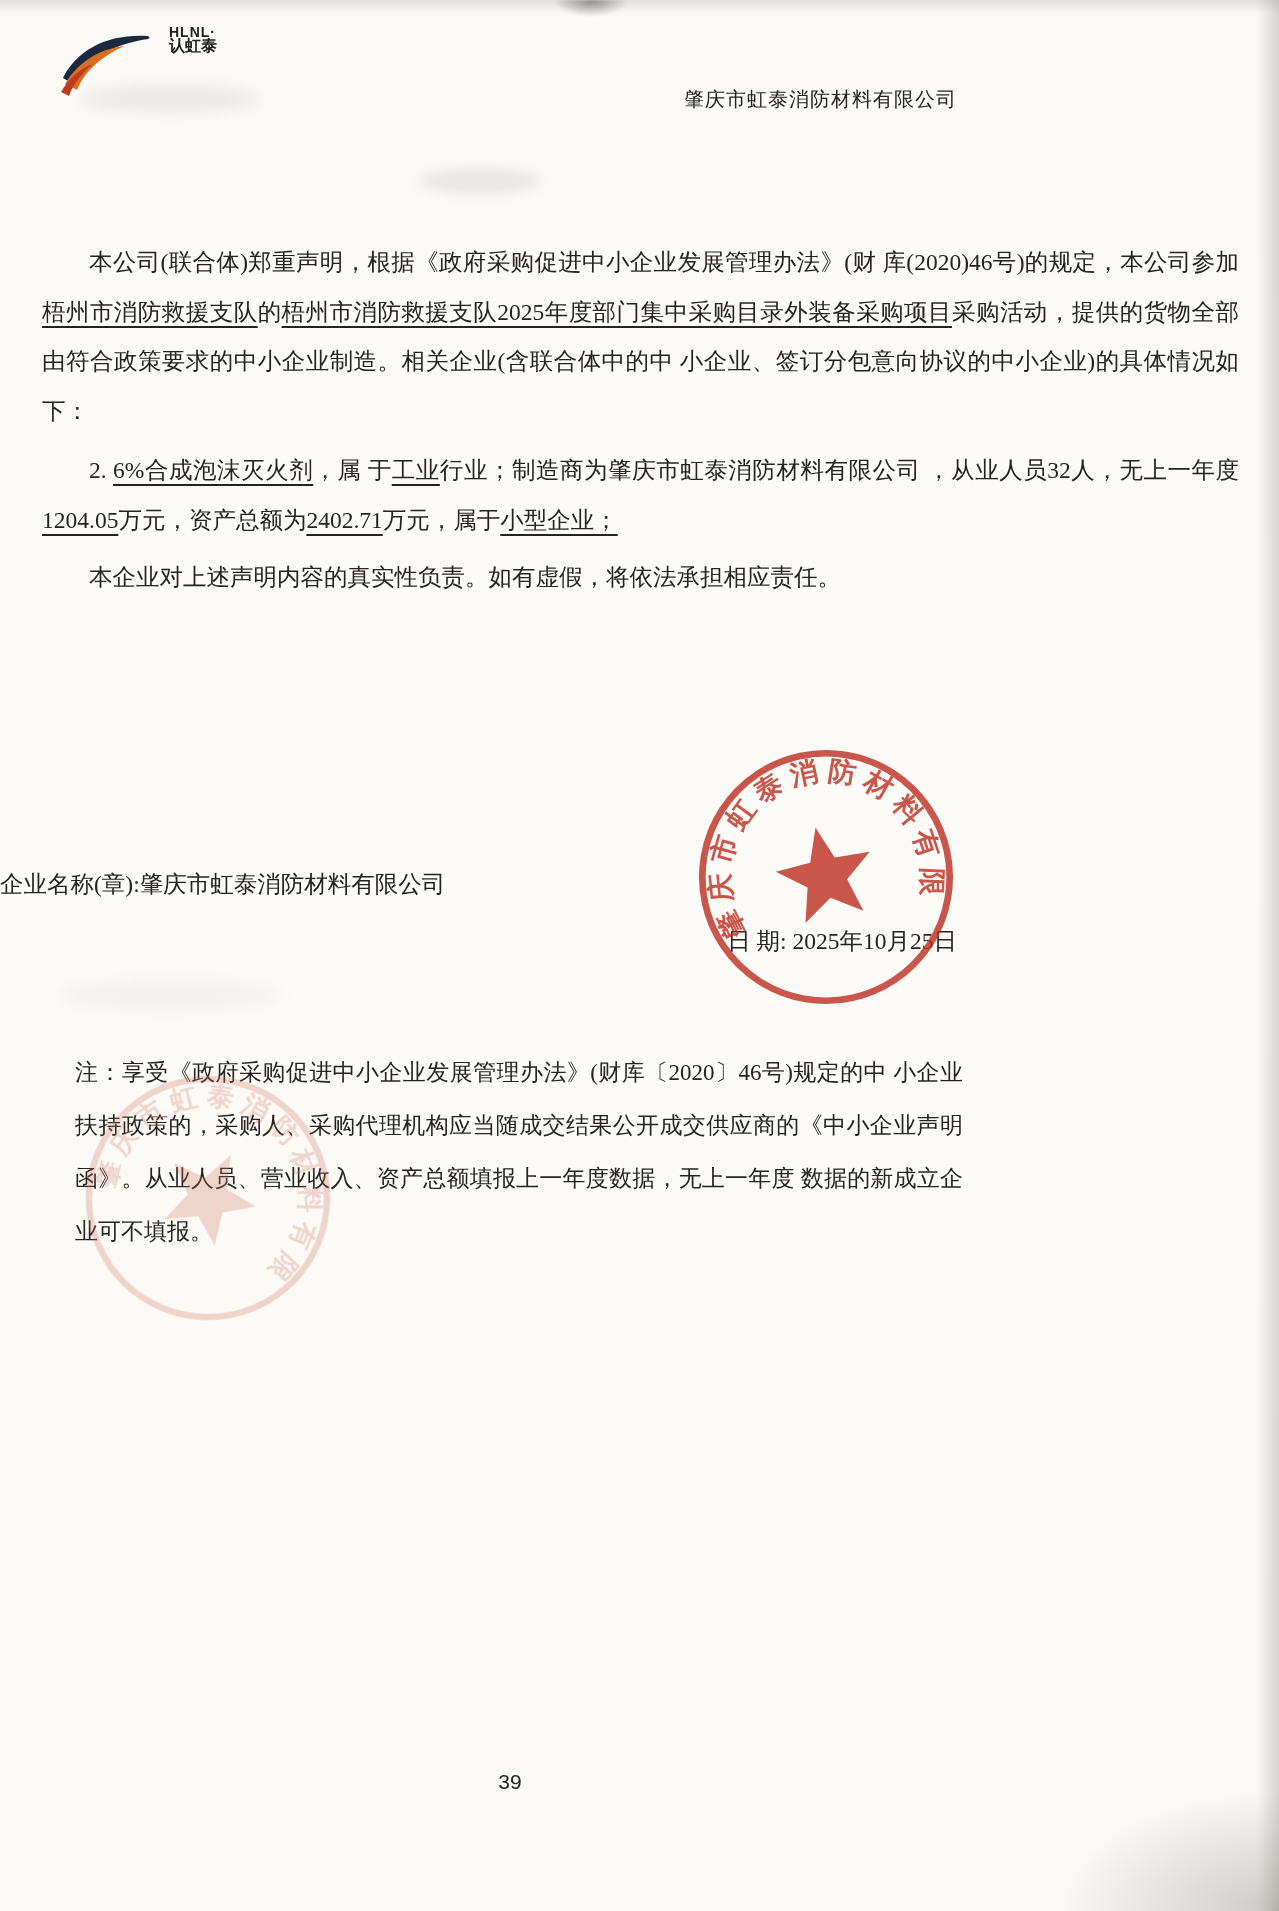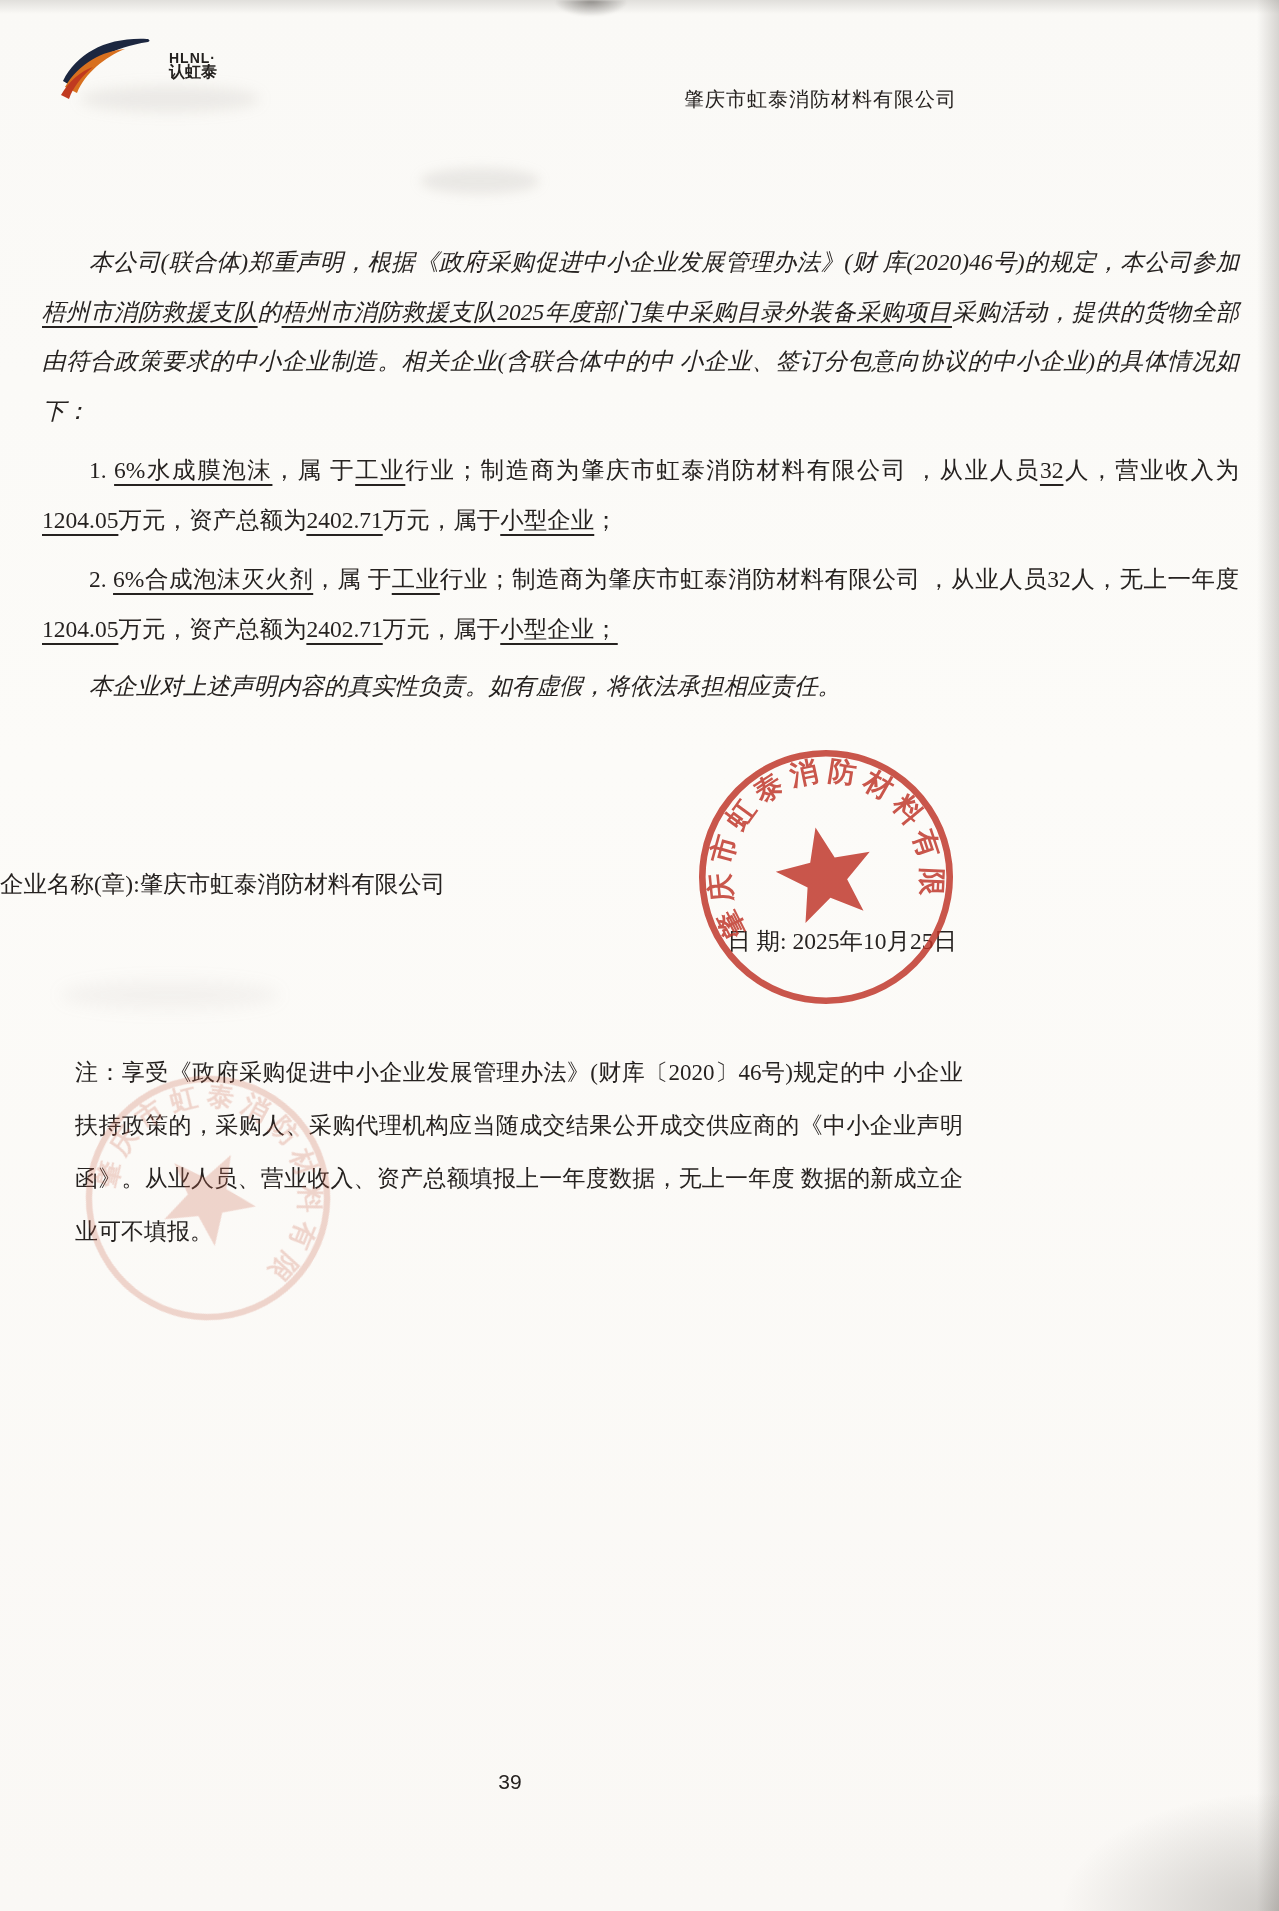--- a/index.html
+++ b/index.html
@@ -20,35 +20,35 @@
   .staple-mark { position:absolute; left:556px; top:0px; width:70px; height:16px;
     background:radial-gradient(ellipse at 50% 0%, rgba(70,66,62,.55), rgba(70,66,62,0) 75%); filter:blur(1px); }
   .smudge1 { position:absolute; left:80px; top:86px; width:180px; height:26px;
     background:rgba(150,145,138,.14); filter:blur(7px); border-radius:50%; }
   .smudge2 { position:absolute; left:420px; top:168px; width:120px; height:26px;
     background:rgba(150,145,138,.16); filter:blur(6px); border-radius:50%; }
   .smudge3 { position:absolute; left:60px; top:980px; width:220px; height:30px;
     background:rgba(150,145,138,.08); filter:blur(8px); border-radius:50%; }
 
   
-  .logo { position:absolute; left:55px; top:26px; width:190px; height:78px; display:flex; align-items:center; }
+  .logo { position:absolute; left:55px; top:26px; width:190px; height:78px; display:flex; align-items:flex-start; }
   .logo svg { display:block; }
   .logo-text { margin-left:4px; line-height:13px; }
   .logo-text .l1 { font-family:"Liberation Sans", sans-serif; font-weight:bold; font-size:14px; color:#23201e; letter-spacing:1px; }
   .logo-text .l2 { font-family:"Liberation Sans", sans-serif; font-weight:bold; font-size:16px; color:#23201e; }
 
   
   .header-company { position:absolute; top:86px; left:0; right:322px; text-align:right;
     font-size:20px; letter-spacing:1px; }
   .doc-title { position:absolute; top:131px; left:0; width:1080px; text-align:center;
     font-size:25px; font-weight:bold; letter-spacing:5px; }
 
   
   .body-text { position:absolute; left:42px; right:40px; top:238px; font-size:23.5px; line-height:49.5px; text-align:justify; }
-  .para { text-indent:2em; margin:0;font-style:italic; }
+  .para { text-indent:2em; margin:0; }
   .item { text-indent:2em; margin:10px 0 0 0; }
   .gap-lg { margin-top:40px; }
   .gap-sm { margin-top:8px; }
   .u { text-decoration:underline; text-decoration-thickness:2px; text-underline-offset:6px; }
 
   
   .sig-company { position:absolute; top:868px; left:0; right:322px; text-align:left; font-size:23.5px; }
   .sig-date { position:absolute; top:925px; left:0; right:322px; text-align:right; font-size:23.5px;padding-left:28px; }
 
   
@@ -89,21 +89,20 @@
       <div class="l1">HLNL·</div>
       <div class="l2">认虹泰</div>
     </span>
   </div>
 
   <div class="header-company">肇庆市虹泰消防材料有限公司</div>
 
 
   <div class="body-text">
     <p class="para"><span>本公司(联合体)郑重声明，根据《政府采购促进中小企业发展管理办法》(财 库(2020)46号)的规定，本公司参加</span><span class="u">梧州市消防救援支队</span><span>的</span><span class="u">梧州市消防救援支队2025年度部门集中采购目录外装备采购项目</span><span>采购活动，提供的货物全部由符合政策要求的中小企业制造。相关企业(含联合体中的中 小企业、签订分包意向协议的中小企业)的具体情况如下：</span></p>
-    <p class="item"><span>1. </span><span class="u">6%水成膜泡沫</span><span>，属 于</span><span class="u">工业</span><span>行业；制造商为肇庆市虹泰消防材料有限公司 ，从业人员</span><span class="u">32</span><span>人，营业收入为</span><span class="u">1204.05</span><span>万元，资产总额为</span><span class="u">2402.71</span><span>万元，属于</span><span class="u">小型企业</span><span>；</span></p>
     <p class="item"><span>2. </span><span class="u">6%合成泡沫灭火剂</span><span>，属 于</span><span class="u">工业</span><span>行业；制造商为肇庆市虹泰消防材料有限公司 ，从业人员32人，无上一年度</span><span class="u">1204.05</span><span>万元，资产总额为</span><span class="u">2402.71</span><span>万元，属于</span><span class="u">小型企业；</span></p>
     <p class="para gap-sm">本企业对上述声明内容的真实性负责。如有虚假，将依法承担相应责任。</p>
   </div>
 
   <div class="sig-company">企业名称(章):肇庆市虹泰消防材料有限公司</div>
   <div class="sig-date">日 期: 2025年10月25日</div>
 
   <div class="stamp stamp-main">
     <svg viewBox="0 0 200 200">
       <circle cx="100" cy="100" r="93" fill="none" stroke="#bf3226" stroke-width="5"></circle>

